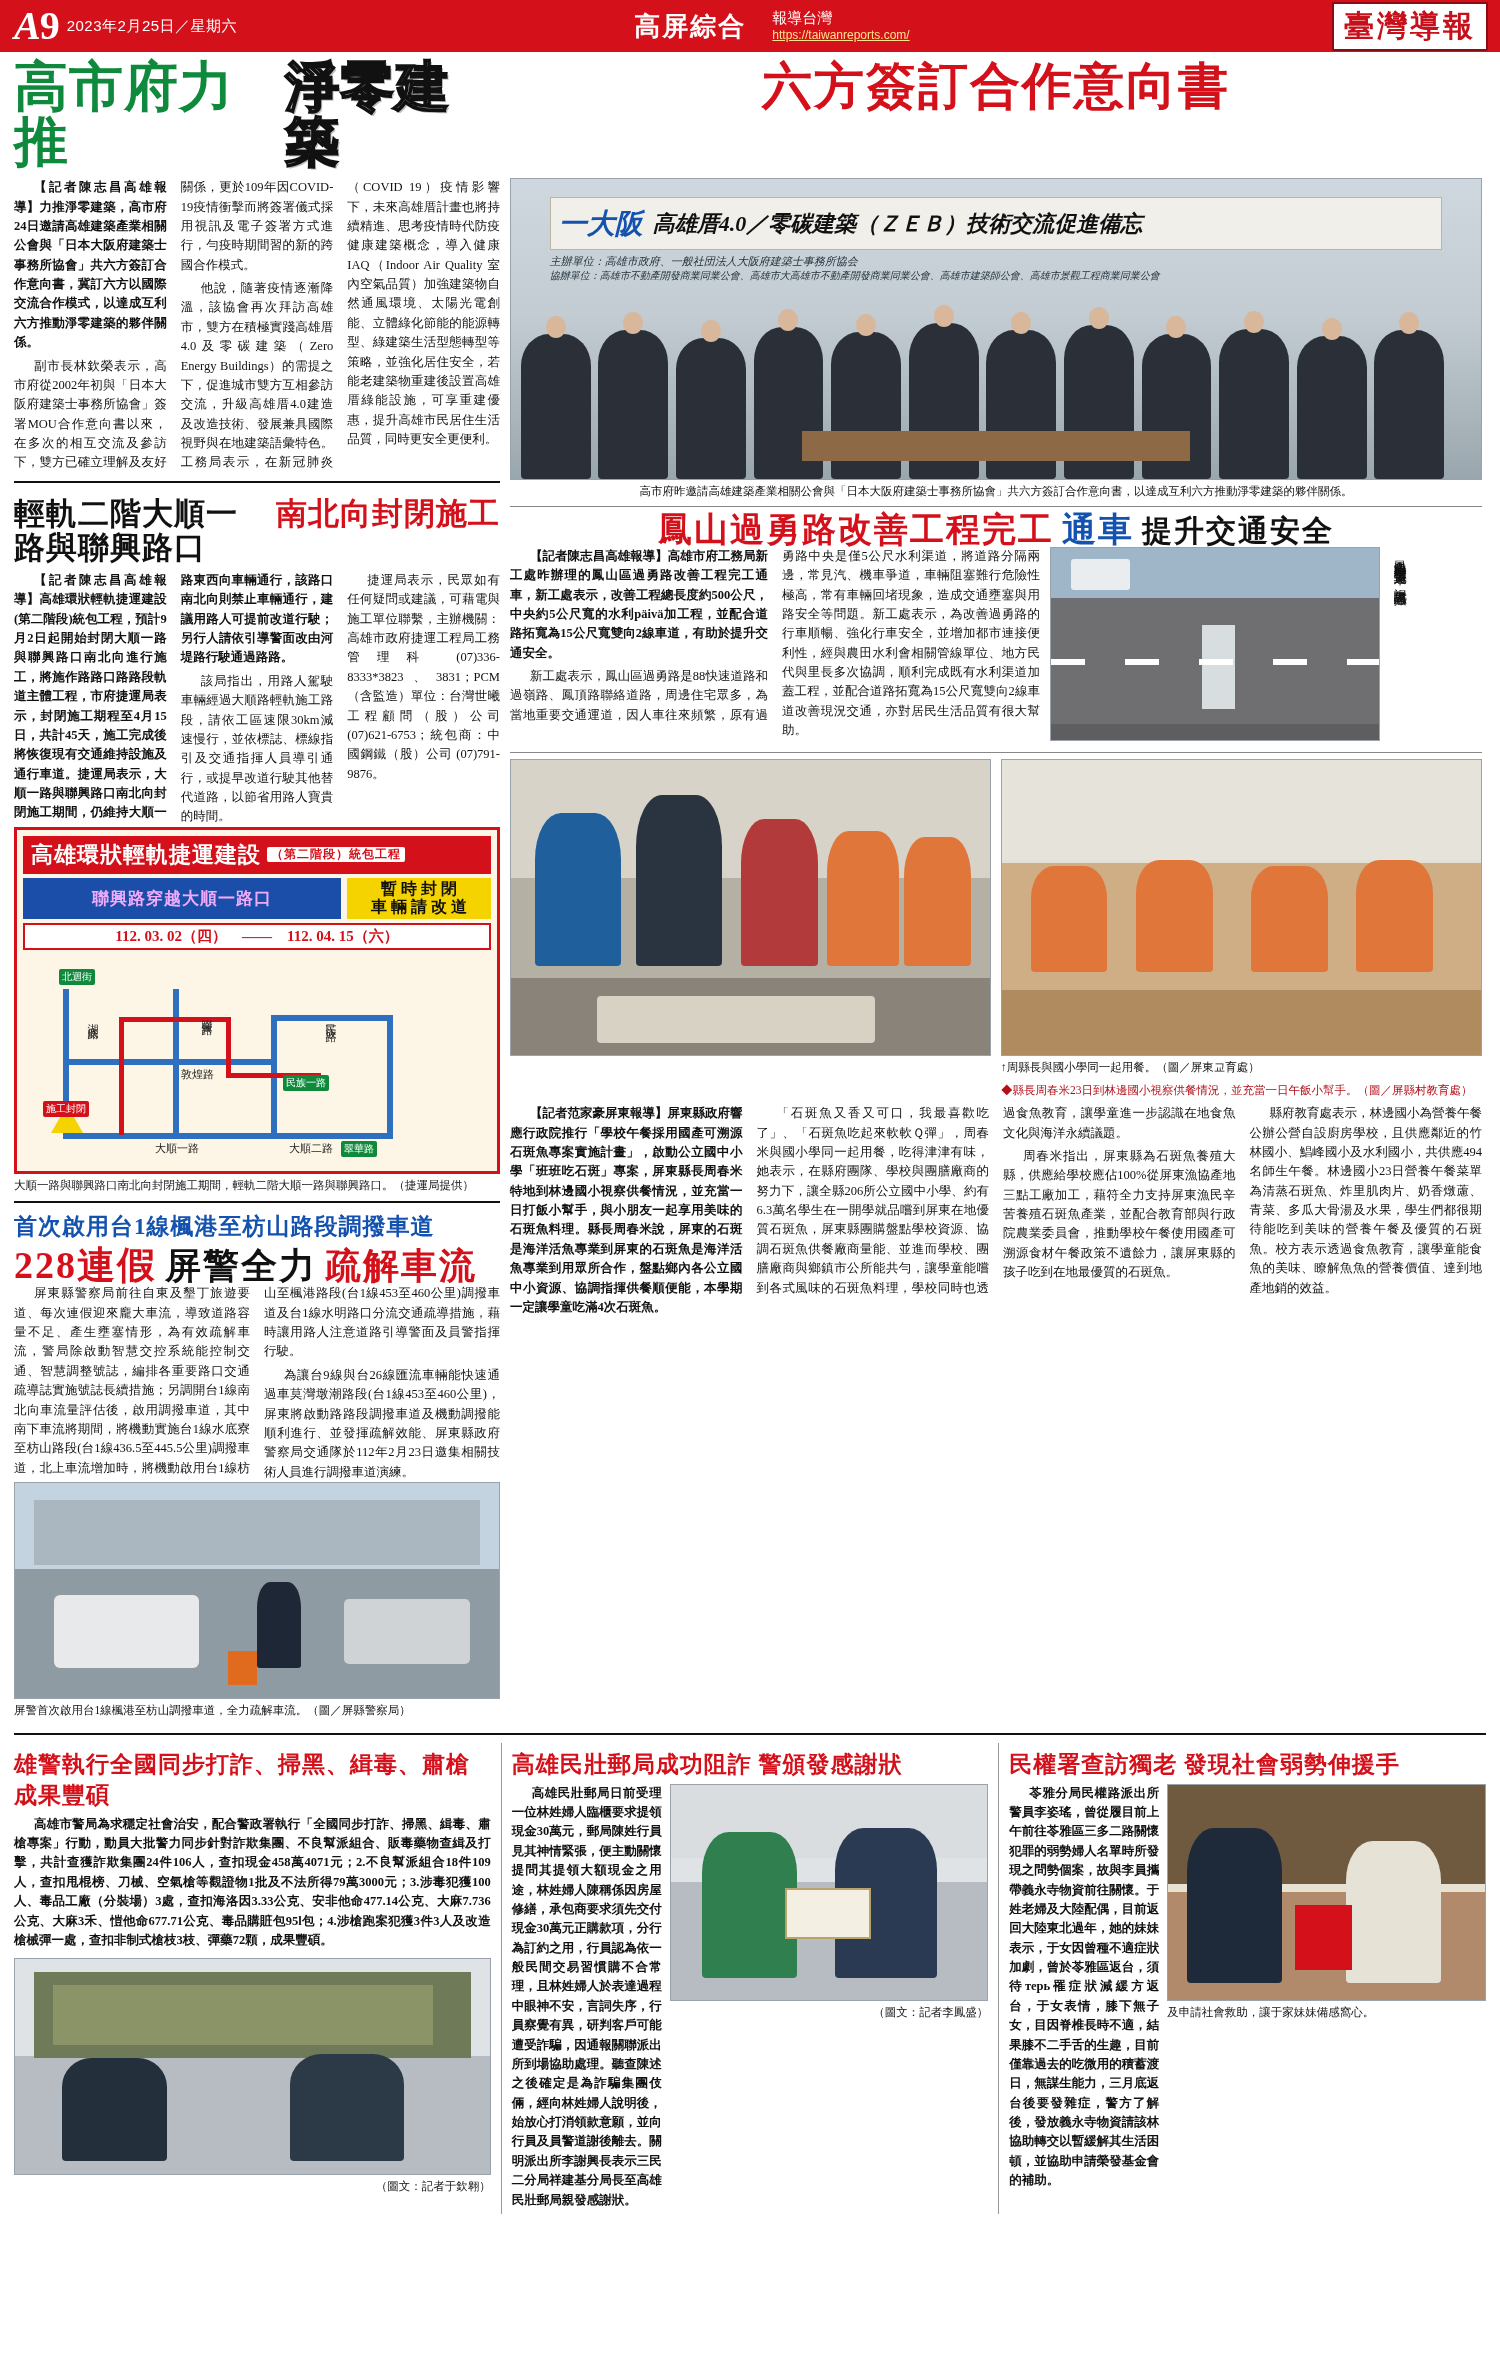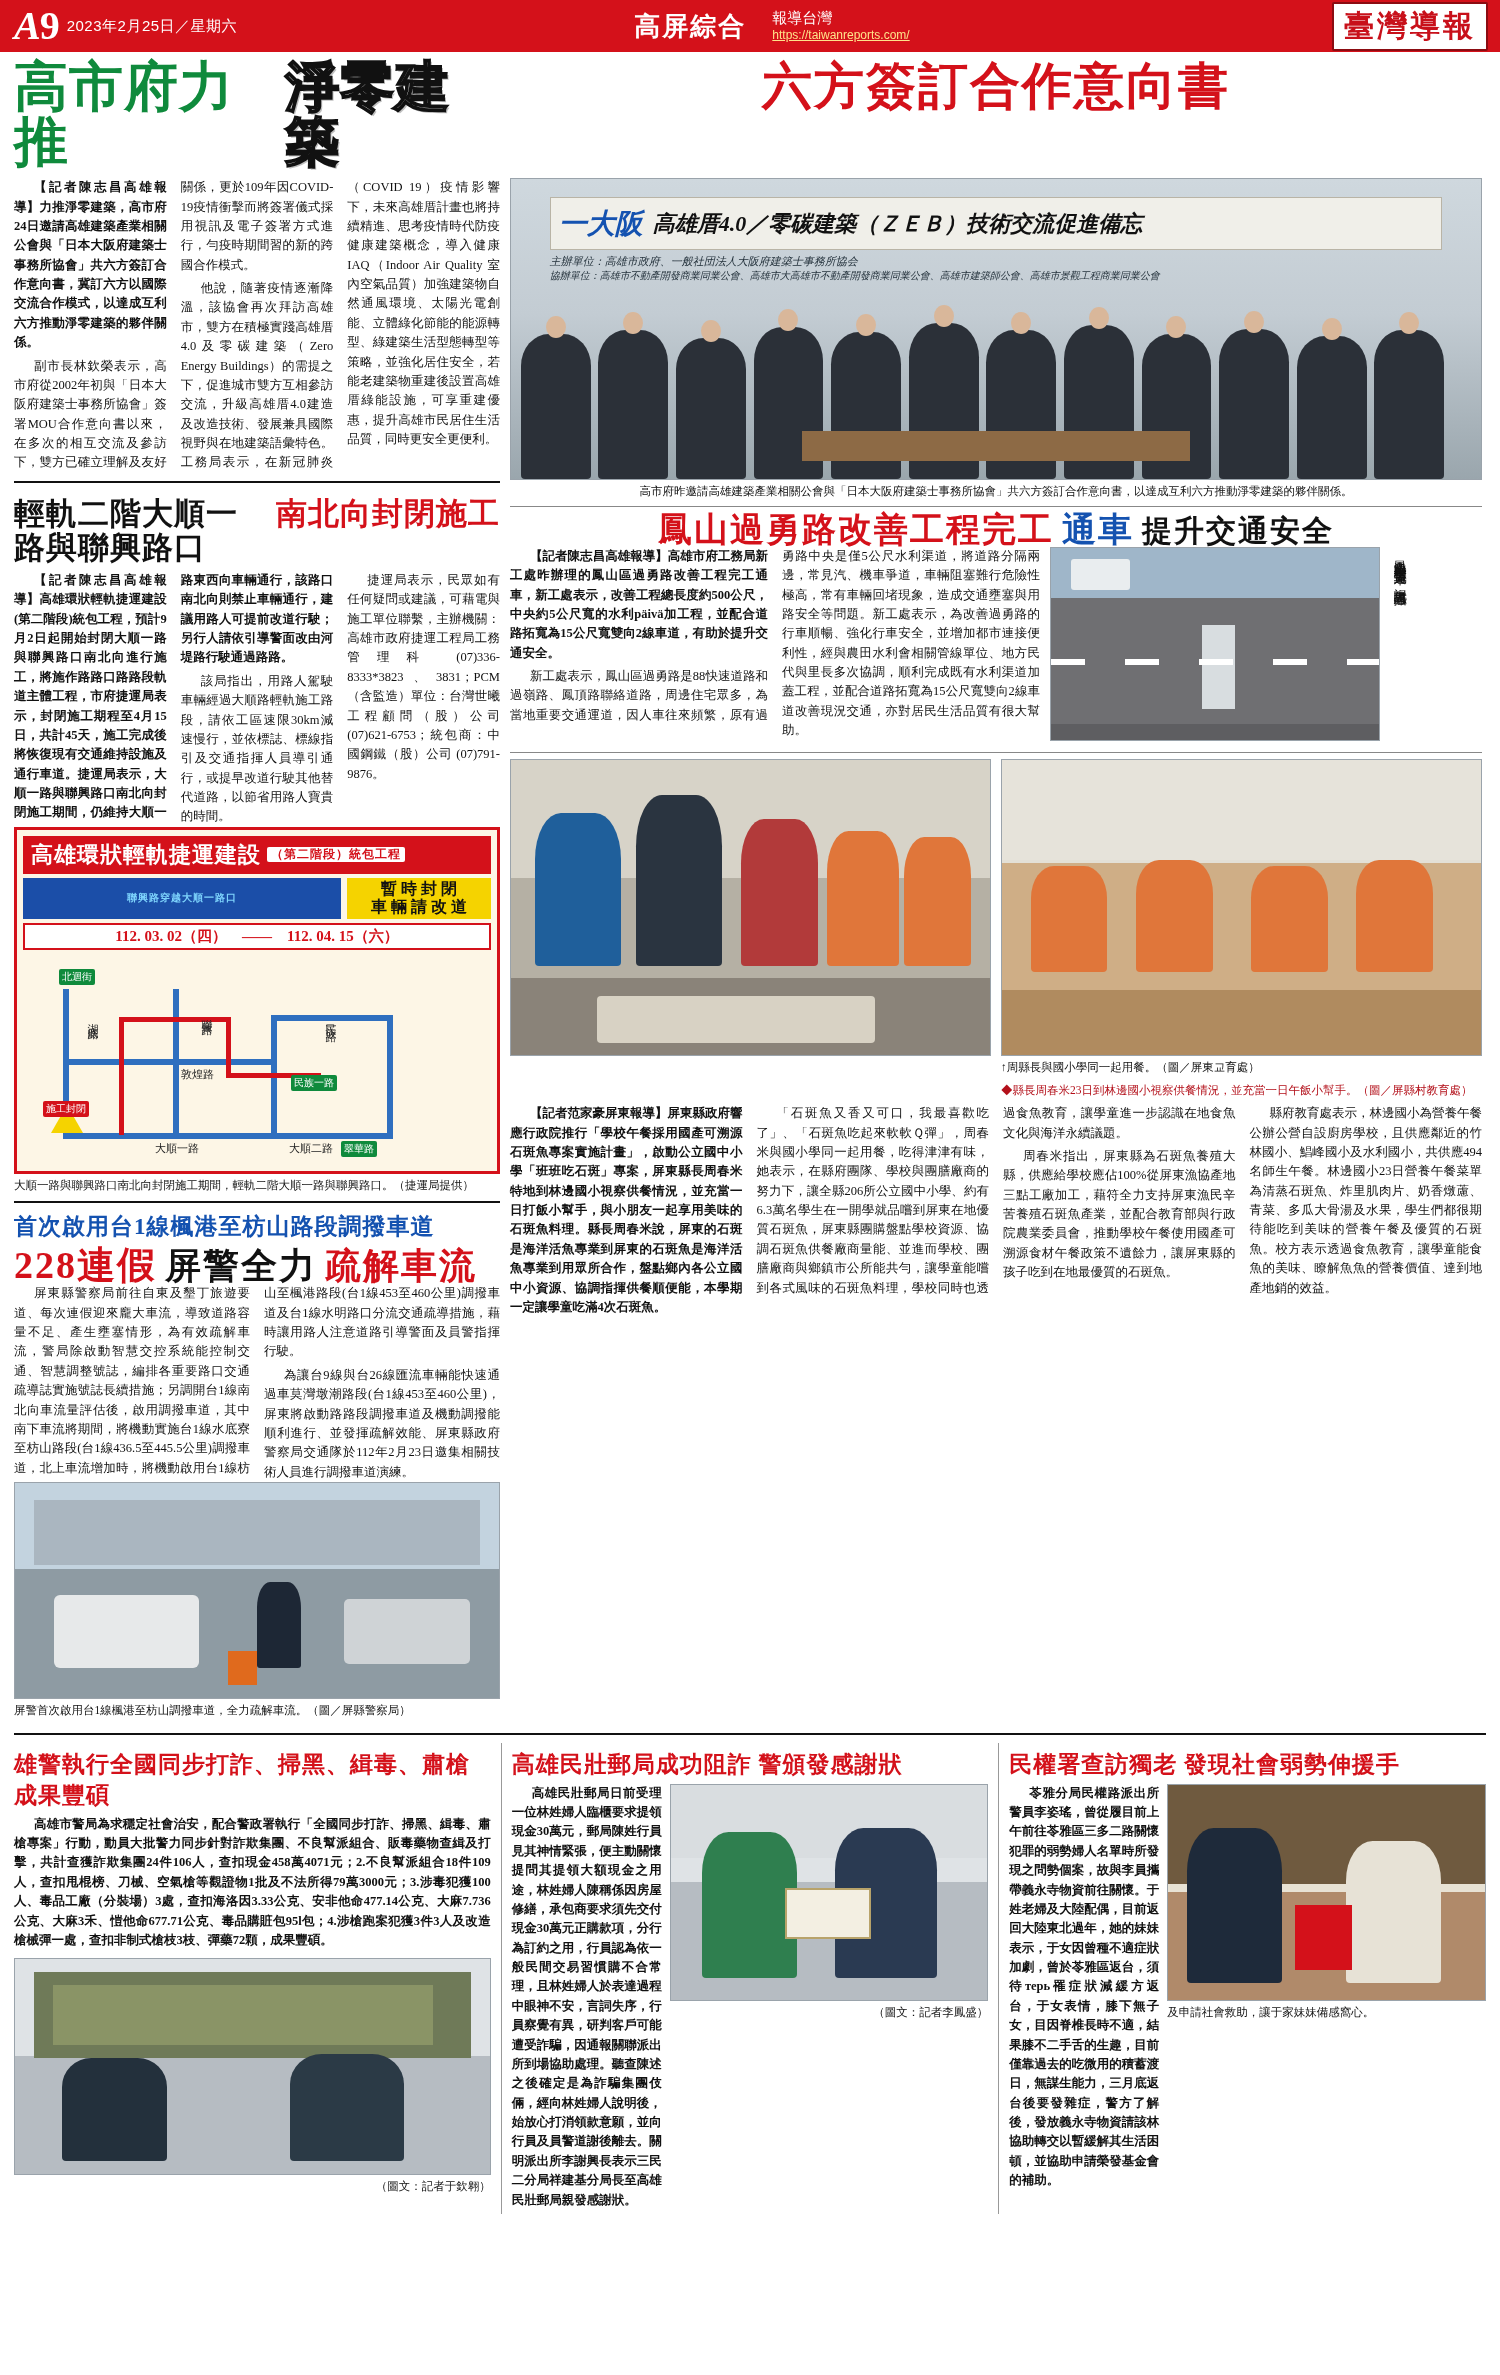--- a/index.html
+++ b/index.html
@@ -225,21 +225,21 @@
     background:#d4111a;color:#fff;
     font-family:"Liberation Serif",serif;font-weight:bold;
     font-size:22px;padding:4px 8px;display:flex;align-items:center;gap:6px;
     letter-spacing:1px;
   }
   .map-title .small{font-size:12px;line-height:1.1;background:#fff;color:#d4111a;padding:1px 4px;border-radius:2px;}
   .map-sub{
     display:flex;gap:6px;align-items:stretch;margin-top:4px;
   }
   .map-sub .l{
-    flex:1;background:#1b4ea8;color:#7dd3fc;font-size:10px;font-weight:bold;
+    flex:1;background:#1b4ea8;color:#f0abfc;font-size:17px;font-weight:bold;
     display:flex;align-items:center;justify-content:center;padding:4px;
     font-family:"Liberation Serif",serif;letter-spacing:1px;
   }
   .map-sub .r{
     width:140px;background:#f5d300;color:#111;font-size:16px;font-weight:bold;
     display:flex;flex-direction:column;align-items:center;justify-content:center;
     font-family:"Liberation Serif",serif;line-height:1.15;padding:2px;
   }
   .map-dates{
     background:#fff;border:2px solid #d4111a;color:#d4111a;
@@ -373,21 +373,21 @@
 
           <div class="mred" style="left:96px;top:62px;width:5px;height:118px;"></div>
           <div class="mred" style="left:96px;top:62px;width:112px;height:5px;"></div>
           <div class="mred" style="left:203px;top:62px;width:5px;height:60px;"></div>
           <div class="mred" style="left:203px;top:118px;width:95px;height:5px;"></div>
 
           <div class="warnsign" style="left:28px;top:150px;"></div>
           <div class="mchip" style="left:20px;top:146px;background:#d4111a;">施工封閉</div>
 
           <div class="mchip green" style="left:36px;top:14px;">北迴街</div>
-          <div class="mchip green" style="left:268px;top:120px;">民族一路</div>
+          <div class="mchip green" style="left:260px;top:120px;">民族一路</div>
           <div class="mchip green" style="left:318px;top:186px;">翠華路</div>
 
           <div class="mlabel" style="left:62px;top:60px;writing-mode:vertical-rl;">湖 底 路</div>
           <div class="mlabel" style="left:176px;top:56px;writing-mode:vertical-rl;">聯 興 路</div>
           <div class="mlabel" style="left:158px;top:112px;">敦煌路</div>
           <div class="mlabel" style="left:132px;top:186px;">大順一路</div>
           <div class="mlabel" style="left:266px;top:186px;">大順二路</div>
           <div class="mlabel" style="left:300px;top:60px;writing-mode:vertical-rl;">民 族 一 路</div>
         </div>
       </div>

